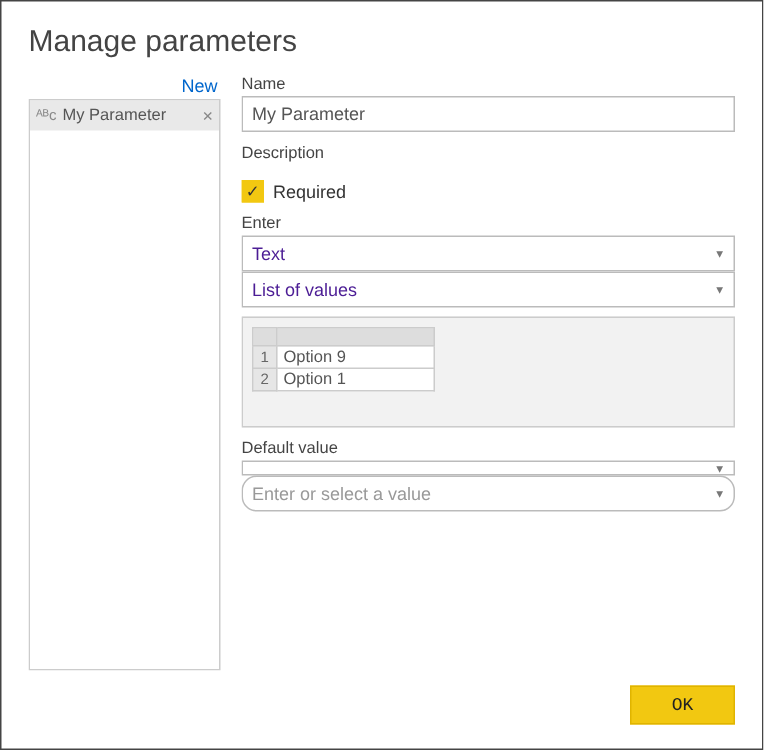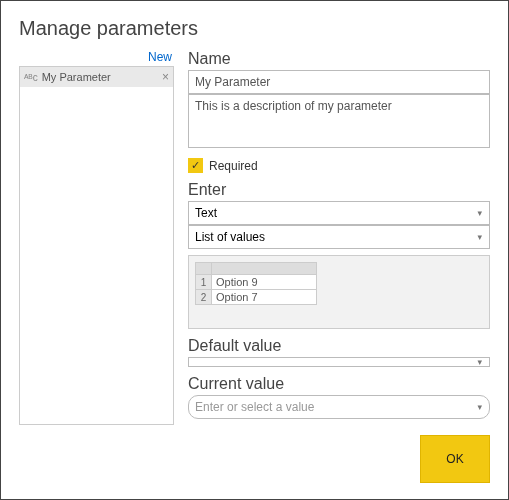--- a/index.html
+++ b/index.html
@@ -23,21 +23,21 @@
   color: #444;
   margin-bottom: 10px;
 }
 .body {
   display: flex;
   gap: 14px;
   flex: 1;
   overflow: hidden;
 }
 .sidebar {
-  width: 155px;
+  width: 128px;
   display: flex;
   flex-direction: column;
 }
 .new-link {
   color: #0066cc;
   text-align: right;
   font-size: 12px;
   padding: 0 2px 2px 0;
   cursor: pointer;
 }
@@ -66,21 +66,21 @@
   font-size: 12px;
   cursor: pointer;
 }
 .form {
   flex: 1;
   display: flex;
   flex-direction: column;
   overflow: hidden;
 }
 .field-label {
-  font-size: 16px;
+  font-size: 11px;
   color: #444;
   margin-top: 8px;
   margin-bottom: 2px;
 }
 .field-label.first { margin-top: 0; }
 .text-input {
   width: 100%;
   border: 1px solid #bbb;
   padding: 4px 6px;
   font-size: 12px;
@@ -123,21 +123,21 @@
   width: 100%;
 }
 .select {
   width: 100%;
   border: 1px solid #bbb;
   padding: 4px 6px;
   font-size: 12px;
   font-family: inherit;
   background: #fff;
   appearance: none;
-  color: #000000;
+  color: #4c1d95;
   cursor: pointer;
 }
 .select.placeholder { color: #999; border-radius: 10px; }
 .chevron {
   position: absolute;
   right: 8px;
   top: 50%;
   transform: translateY(-50%);
   pointer-events: none;
   font-size: 9px;
@@ -182,26 +182,26 @@
   color: #555;
 }
 .footer {
   display: flex;
   justify-content: flex-end;
   gap: 8px;
   margin-top: 10px;
 }
 .btn {
   min-width: 70px;
-  padding: 16px 10px;
-  font-size: 12px;
-  border: 1px solid #bbb;
-  background: #fff;
-  cursor: pointer;
-  font-family: Liberation Sans, sans-serif;
+  padding: 5px 10px;
+  font-size: 12px;
+  border: 1px solid #bbb;
+  background: #fff;
+  cursor: pointer;
+  font-family: Liberation Mono, monospace;
 }
 .btn.primary {
   background: #f2c811;
   border-color: #e0b400;
   color: #222;
 }
 </style>
 </head>
 <body>
 
@@ -220,21 +220,21 @@
           <span class="close">×</span>
         </div>
       </div>
     </div>
 
     <div class="form">
 
       <div class="field-label first">Name</div>
       <input class="text-input" value="My Parameter" style="">
 
-      <textarea class="textarea" style="">This is a description of my parameter</textarea>
+      <div class="field-label">Description</div>
 
       <div class="check-row">
         <div class="checkbox">✓</div>
         <span>Required</span>
       </div>
 
       <div class="field-label">Enter</div>
       <div class="select-wrap">
         <div class="select">Text</div>
         <span class="chevron">▾</span>
@@ -251,32 +251,31 @@
               <tr>
             <th class="corner"></th>
             <th class="colhead"></th>
           </tr>
           <tr>
             <td class="rownum">1</td>
             <td class="cell">Option 9</td>
           </tr>
           <tr>
             <td class="rownum">2</td>
-            <td class="cell">Option 7</td>
+            <td class="cell">Option 1</td>
           </tr>
         </tbody></table>
       </div>
 
       <div class="field-label">Default value</div>
       <div class="select-wrap">
         <div class="select"></div>
         <span class="chevron">▾</span>
       </div>
 
-      <div class="field-label">Current value</div>
       <div class="select-wrap">
         <div class="select placeholder">Enter or select a value</div>
         <span class="chevron">▾</span>
       </div>
 
     </div>
   </div>
 
   <div class="footer">
     <button class="btn primary">OK</button>

